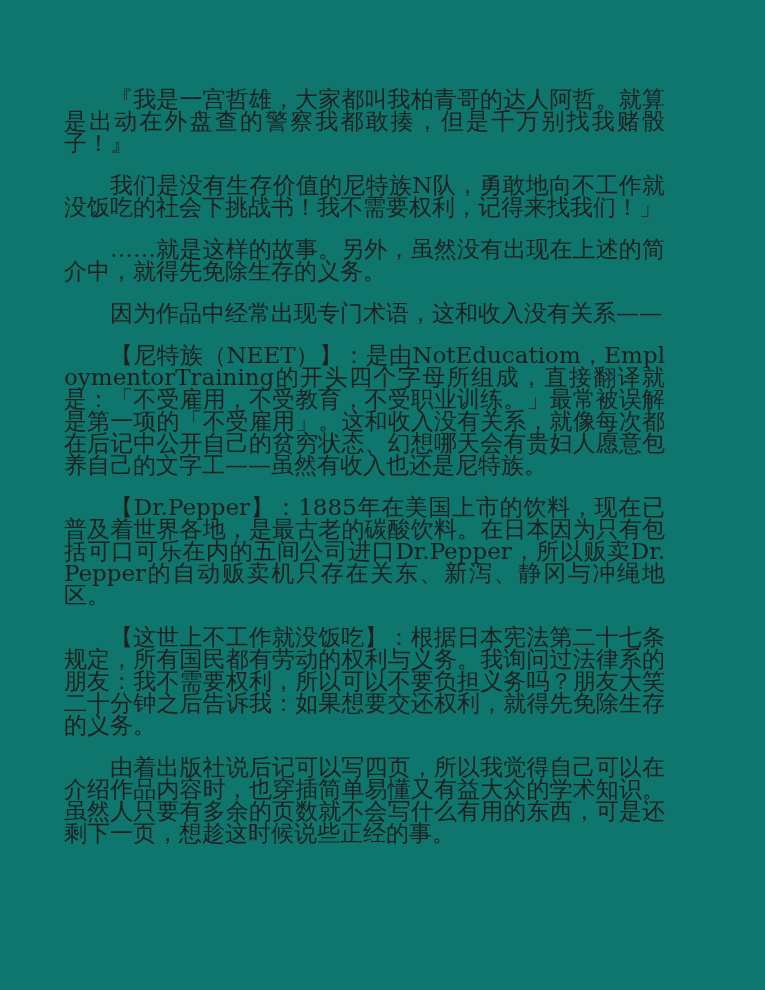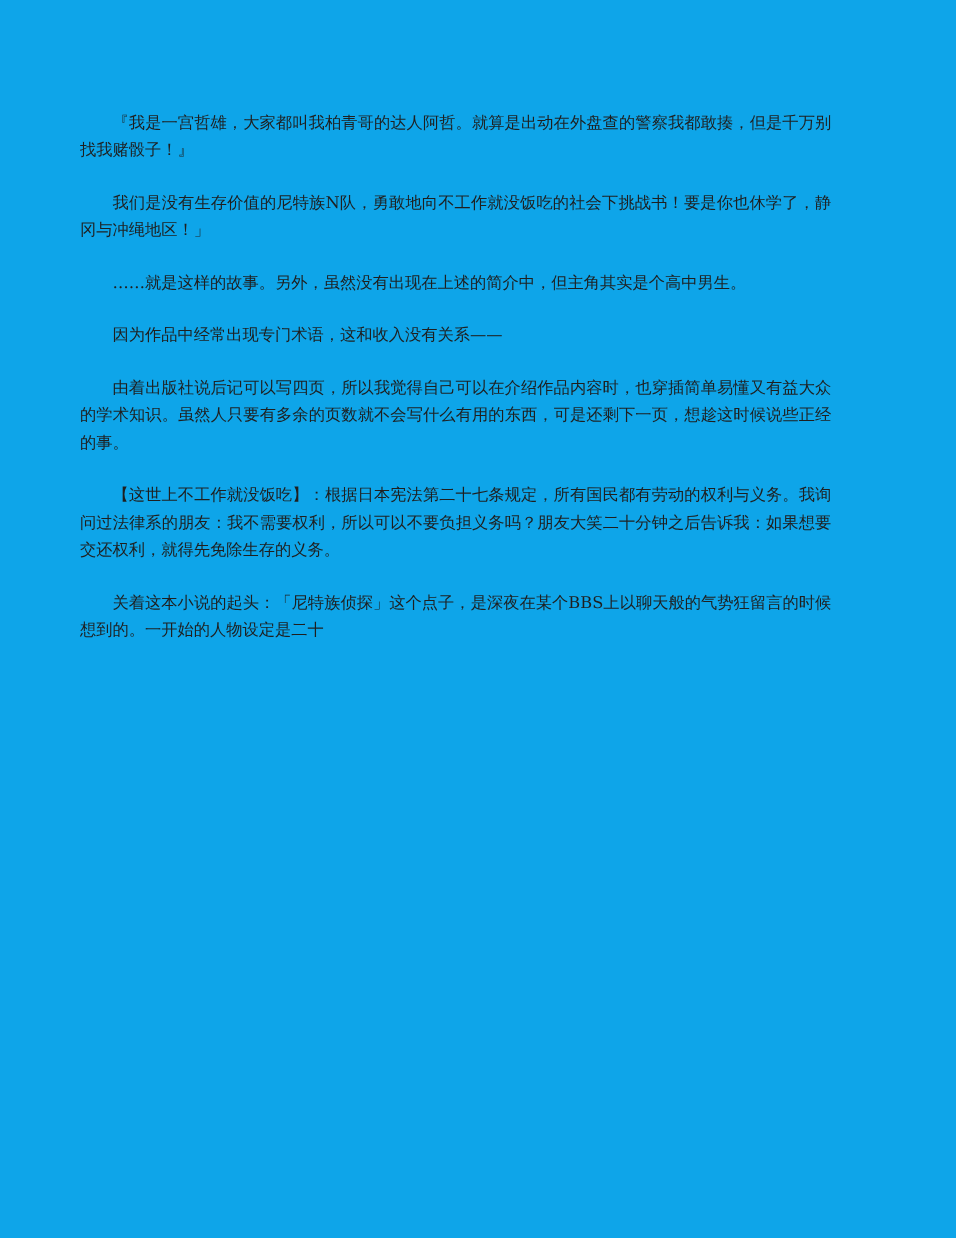--- a/index.html
+++ b/index.html
@@ -10,38 +10,39 @@
   body {
     width: 765px;
     height: 990px;
     overflow: hidden;
   }
   .page {
     box-sizing: border-box;
     width: 765px;
     height: 990px;
     padding: 88px 100px 20px 64px;
-    background: #0ea5e9;
+    background: #0f766e;
     font-family: "DejaVu Serif", "Liberation Serif", serif;
-    font-size: 13px;
+    font-size: 23px;
     line-height: 22px;
     color: #1f1f1f;
     text-align: justify;
     overflow: hidden;
   }
   .page p {
     margin: 0 0 20px 0;
     text-indent: 2em;
     word-break: break-all;
   }
 </style>
 </head>
 <body>
 
 <div class="page">
   <p>『我是一宫哲雄，大家都叫我柏青哥的达人阿哲。就算是出动在外盘查的警察我都敢揍，但是千万别找我赌骰子！』</p>
-  <p>我们是没有生存价值的尼特族N队，勇敢地向不工作就没饭吃的社会下挑战书！要是你也休学了，静冈与冲绳地区！」</p>
-  <p>……就是这样的故事。另外，虽然没有出现在上述的简介中，但主角其实是个高中男生。</p>
+  <p>我们是没有生存价值的尼特族N队，勇敢地向不工作就没饭吃的社会下挑战书！我不需要权利，记得来找我们！」</p>
+  <p>……就是这样的故事。另外，虽然没有出现在上述的简介中，就得先免除生存的义务。</p>
   <p>因为作品中经常出现专门术语，这和收入没有关系——</p>
+  <p>【尼特族（NEET）】：是由NotEducatiom，EmploymentorTraining的开头四个字母所组成，直接翻译就是：「不受雇用，不受教育，不受职业训练。」最常被误解是第一项的「不受雇用」。这和收入没有关系，就像每次都在后记中公开自己的贫穷状态、幻想哪天会有贵妇人愿意包养自己的文字工——虽然有收入也还是尼特族。</p>
+  <p>【Dr.Pepper】：1885年在美国上市的饮料，现在已普及着世界各地，是最古老的碳酸饮料。在日本因为只有包括可口可乐在内的五间公司进口Dr.Pepper，所以贩卖Dr.Pepper的自动贩卖机只存在关东、新泻、静冈与冲绳地区。</p>
+  <p>【这世上不工作就没饭吃】：根据日本宪法第二十七条规定，所有国民都有劳动的权利与义务。我询问过法律系的朋友：我不需要权利，所以可以不要负担义务吗？朋友大笑二十分钟之后告诉我：如果想要交还权利，就得先免除生存的义务。</p>
   <p>由着出版社说后记可以写四页，所以我觉得自己可以在介绍作品内容时，也穿插简单易懂又有益大众的学术知识。虽然人只要有多余的页数就不会写什么有用的东西，可是还剩下一页，想趁这时候说些正经的事。</p>
-  <p>【这世上不工作就没饭吃】：根据日本宪法第二十七条规定，所有国民都有劳动的权利与义务。我询问过法律系的朋友：我不需要权利，所以可以不要负担义务吗？朋友大笑二十分钟之后告诉我：如果想要交还权利，就得先免除生存的义务。</p>
-  <p>关着这本小说的起头：「尼特族侦探」这个点子，是深夜在某个BBS上以聊天般的气势狂留言的时候想到的。一开始的人物设定是二十</p>
 </div>
 
 </body></html>

